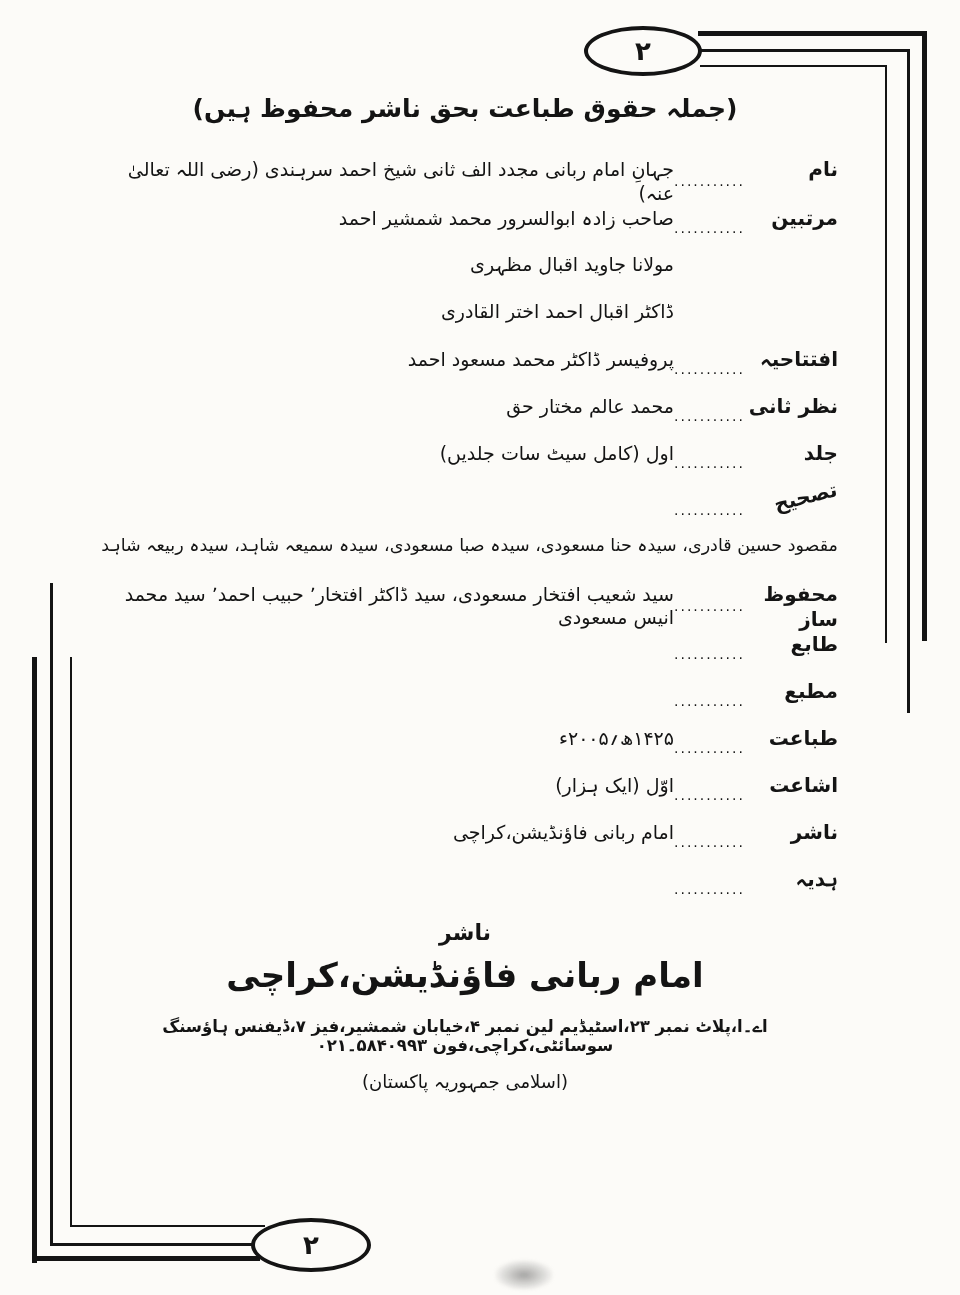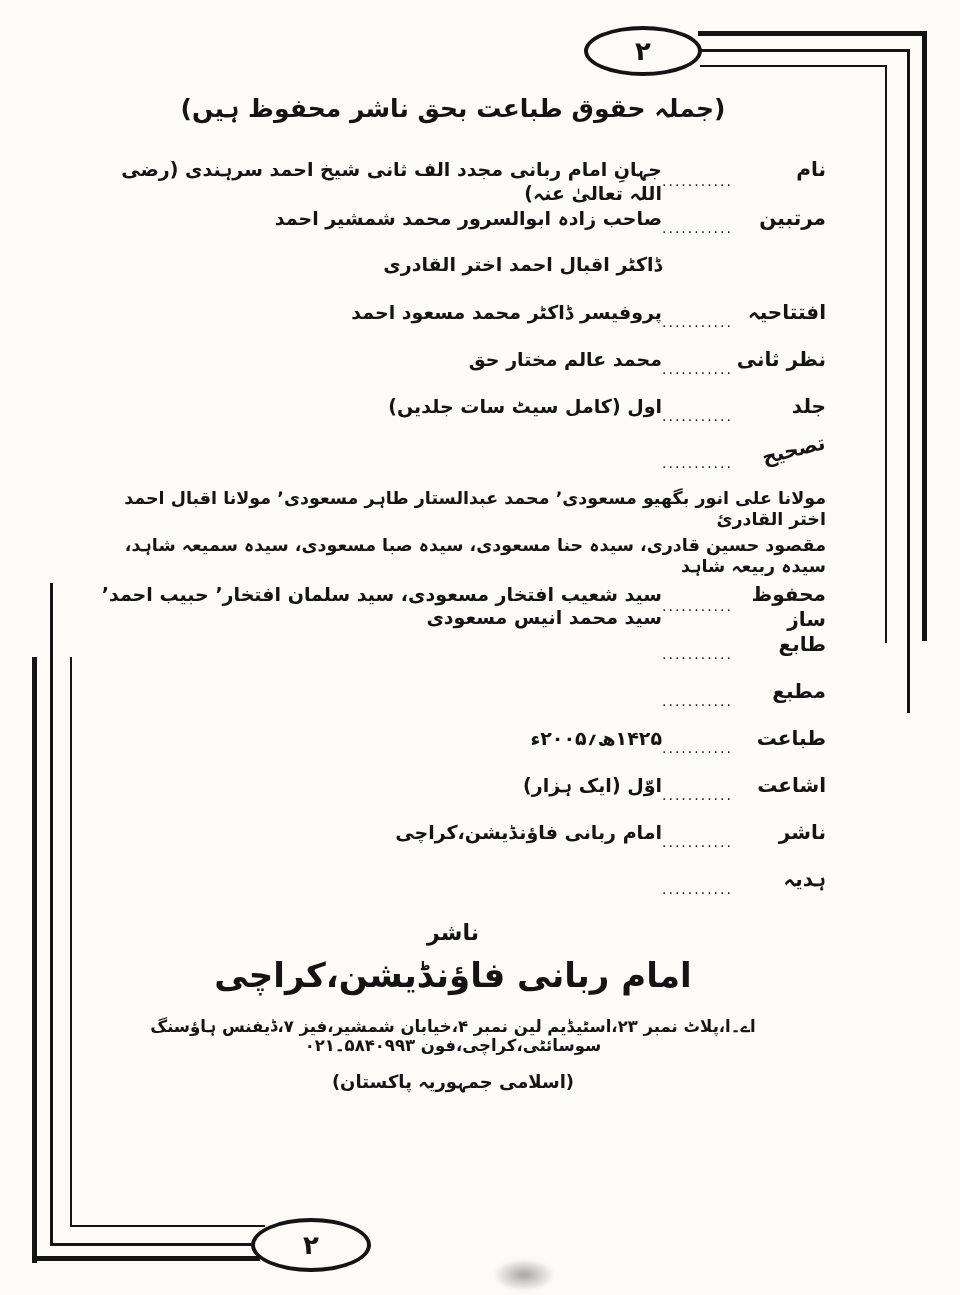--- a/index.html
+++ b/index.html
@@ -8,44 +8,44 @@
     background:#fcfbf8;color:#141414;
     font-family:"DejaVu Sans","Liberation Sans",sans-serif;
   }
   .line{position:absolute;background:#141414;}
   .oval{
     position:absolute;border:4px solid #141414;border-radius:50%;
     background:#fcfbf8;display:flex;align-items:center;justify-content:center;
     font-size:26px;font-weight:700;
   }
   #content{
-    position:absolute;top:94px;left:80px;width:746px;
+    position:absolute;top:94px;left:92px;width:746px;
     direction:rtl;text-align:right;
   }
   .heading{
     text-align:center;font-size:25px;font-weight:700;
     margin:0 0 34px 0;letter-spacing:1px;
   }
   .row{display:flex;align-items:baseline;min-height:47px;line-height:1.25;}
   .label{width:92px;flex:0 0 92px;font-size:20px;font-weight:700;}
   .label.rot{transform:rotate(-14deg);transform-origin:center;}
   .dots{
     width:72px;flex:0 0 72px;font-size:14px;letter-spacing:2px;
     white-space:nowrap;overflow:hidden;direction:ltr;text-align:center;
     align-self:center;
   }
-  .value{flex:1;font-size:19px;font-weight:700;padding-left:4px;}
+  .value{flex:1;font-size:19px;font-weight:400;padding-left:4px;}
   .row.cont{padding-right:164px;}
   .row.wide{padding-right:0;}
   .row.wide .value{font-size:17.5px;}
   .footer{ text-align:center;margin-top:6px;}
   .pub-heading{font-size:22px;font-weight:700;margin:0;}
   .pub-name{font-size:34px;font-weight:700;margin:10px 0 0 0;}
   .pub-address{font-size:16.5px;font-weight:700;margin:22px 0 0 0;}
-  .country{font-size:18px;font-weight:700;margin:16px 0 0 0;}
+  .country{font-size:18px;font-weight:400;margin:16px 0 0 0;}
   .smudge{
     position:absolute;left:495px;top:1260px;width:58px;height:30px;
     background:radial-gradient(ellipse at center,rgba(60,60,60,.45),rgba(120,120,120,.18) 55%,rgba(255,255,255,0) 75%);
     filter:blur(1.5px);
   }
 </style>
 </head>
 <body>
 
 <div class="line" style="left:698px;top:31px;width:229px;height:5px;"></div>
@@ -77,20 +77,23 @@
     <span class="dots">.............</span>
     <span class="value">جہانِ امام ربانی مجدد الف ثانی شیخ احمد سرہندی (رضی اللہ تعالیٰ عنہ)</span>
   </div>
 
   <div class="row">
     <span class="label">مرتبین</span>
     <span class="dots">.............</span>
     <span class="value">صاحب زادہ ابوالسرور محمد شمشیر احمد</span>
   </div>
 
+  <div class="row cont">
+    <span class="value">مولانا جاوید اقبال مظہری</span>
+  </div>
 
   <div class="row cont">
     <span class="value">ڈاکٹر اقبال احمد اختر القادری</span>
   </div>
 
   <div class="row">
     <span class="label">افتتاحیہ</span>
     <span class="dots">.............</span>
     <span class="value">پروفیسر ڈاکٹر محمد مسعود احمد</span>
   </div>
@@ -105,32 +108,29 @@
     <span class="label">جلد</span>
     <span class="dots">.............</span>
     <span class="value">اول (کامل سیٹ سات جلدیں)</span>
   </div>
 
   <div class="row">
     <span class="label rot">تصحیح</span>
     <span class="dots">.............</span>
   </div>
 
-  <div class="row wide">
-    <span class="value">مولانا علی انور بگھیو مسعودی٬ محمد عبدالستار طاہر مسعودی٬ مولانا اقبال احمد اختر القادریٔ</span>
-  </div>
 
   <div class="row wide">
     <span class="value">مقصود حسین قادری، سیدہ حنا مسعودی، سیدہ صبا مسعودی، سیدہ سمیعہ شاہد، سیدہ ربیعہ شاہد</span>
   </div>
 
   <div class="row">
     <span class="label">محفوظ ساز</span>
     <span class="dots">.............</span>
-    <span class="value">سید شعیب افتخار مسعودی، سید سلمان افتخار٬ حبیب احمد٬ سید محمد انیس مسعودی</span>
+    <span class="value">سید شعیب افتخار مسعودی، سید ڈاکٹر افتخار٬ حبیب احمد٬ سید محمد انیس مسعودی</span>
   </div>
 
   <div class="row">
     <span class="label">طابع</span>
     <span class="dots">.............</span>
   </div>
 
   <div class="row">
     <span class="label">مطبع</span>
     <span class="dots">.............</span>

